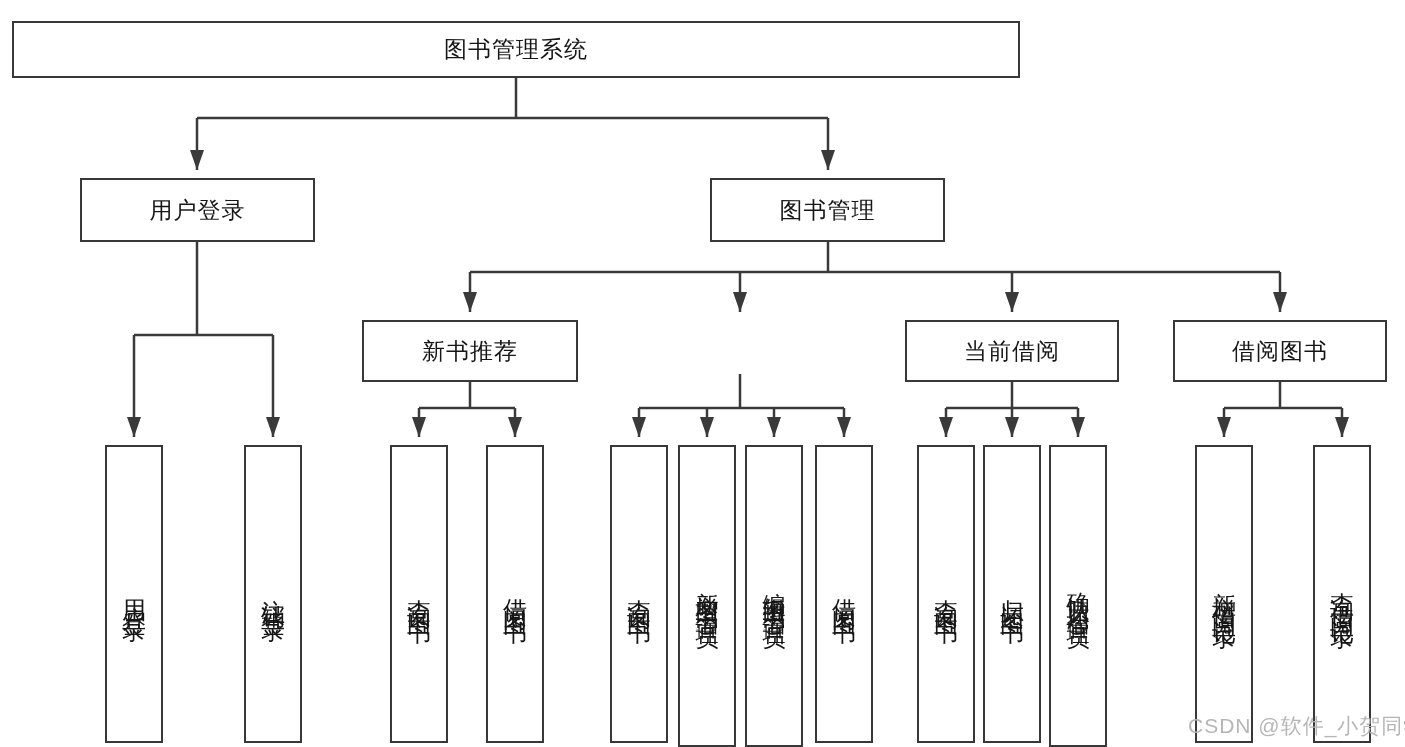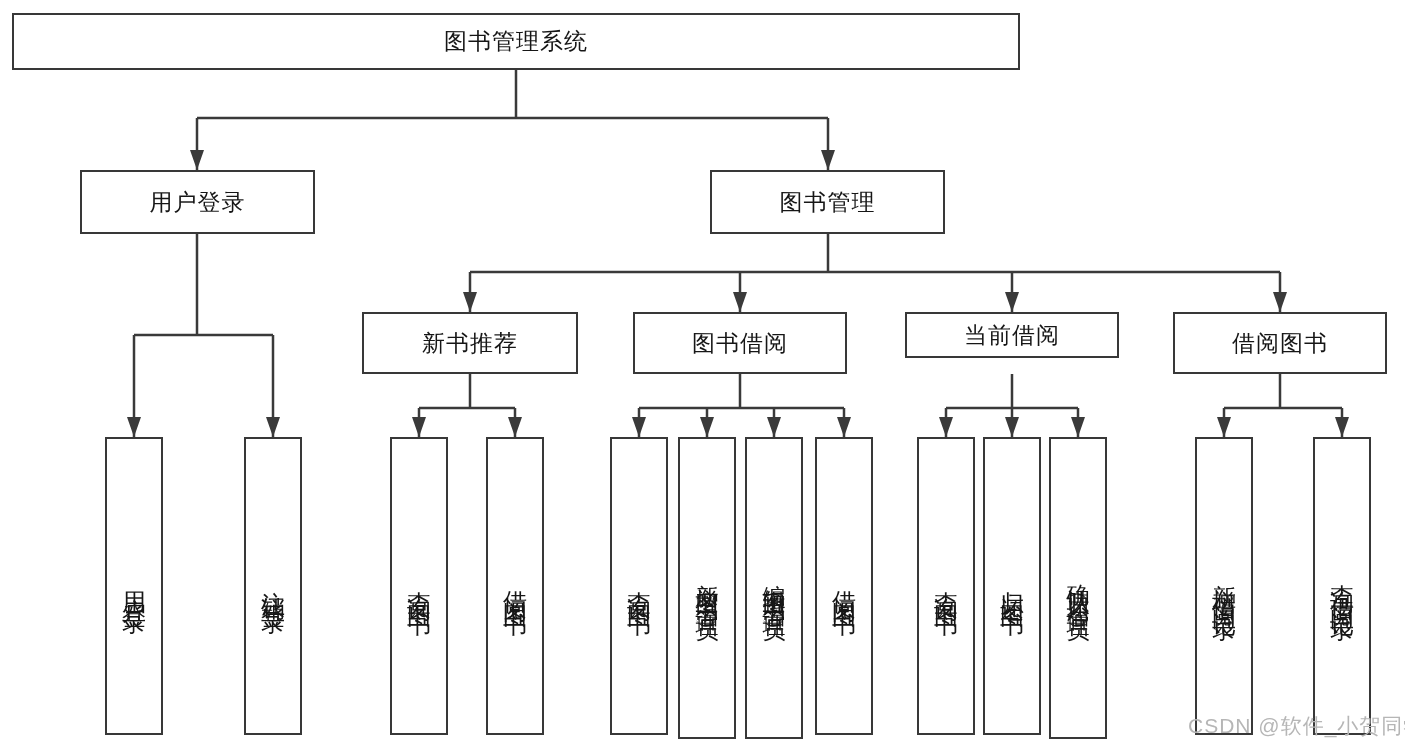--- a/index.html
+++ b/index.html
@@ -16,36 +16,37 @@
   .node {
     position: absolute;
     box-sizing: border-box;
     background: #ffffff;
     border: 2px solid #383838;
     display: flex;
     align-items: center;
     justify-content: center;
     color: #161616;
     text-align: center;
+    margin-top: 8px;
   }
   .h { font-size: 23px; letter-spacing: 1px; }
   .v {
     writing-mode: vertical-rl;
     font-size: 24px;
     letter-spacing: 7px;
     line-height: 1;
   }
   .v.dense { font-size: 23px; letter-spacing: 5px; }
   
   .n-root            { left: 12px;   top: 13px;  width: 1008px; height: 57px; }
   .n-user-login      { left: 80px;   top: 170px; width: 235px;  height: 64px; }
   .n-book-mgmt       { left: 710px;  top: 170px; width: 235px;  height: 64px; }
   .n-new-rec         { left: 362px;  top: 312px; width: 216px;  height: 62px; }
   .n-borrow          { left: 633px;  top: 312px; width: 214px;  height: 62px; }
-  .n-current         { left: 905px;  top: 312px; width: 214px;  height: 46px; }
+  .n-current         { left: 905px;  top: 312px; width: 214px;  height: 62px; }
   .n-records         { left: 1173px; top: 312px; width: 214px;  height: 62px; }
   .leaf              { top: 437px;   width: 58px; height: 298px; }
   .n-lf-user-login     { left: 105px; }
   .n-lf-logout         { left: 244px; }
   .n-lf-query-1        { left: 390px; }
   .n-lf-borrow-1       { left: 486px; }
   .n-lf-query-2        { left: 610px; }
   .n-lf-add-book       { left: 678px; height: 302px; }
   .n-lf-edit-book      { left: 745px; height: 302px; }
   .n-lf-borrow-2       { left: 815px; }
@@ -131,23 +132,20 @@
   <div class="node h n-user-login">
     <span>用户登录</span>
   </div>
   <div class="node h n-book-mgmt">
     <span>图书管理</span>
   </div>
 
   <div class="node h n-new-rec">
     <span>新书推荐</span>
   </div>
-  <div class="node h n-borrow">
-    <span>图书借阅</span>
-  </div>
   <div class="node h n-current">
     <span>当前借阅</span>
   </div>
   <div class="node h n-records">
     <span>借阅图书</span>
   </div>
 
   <div class="node v leaf n-lf-user-login">
     <span>用户登录</span>
   </div>

